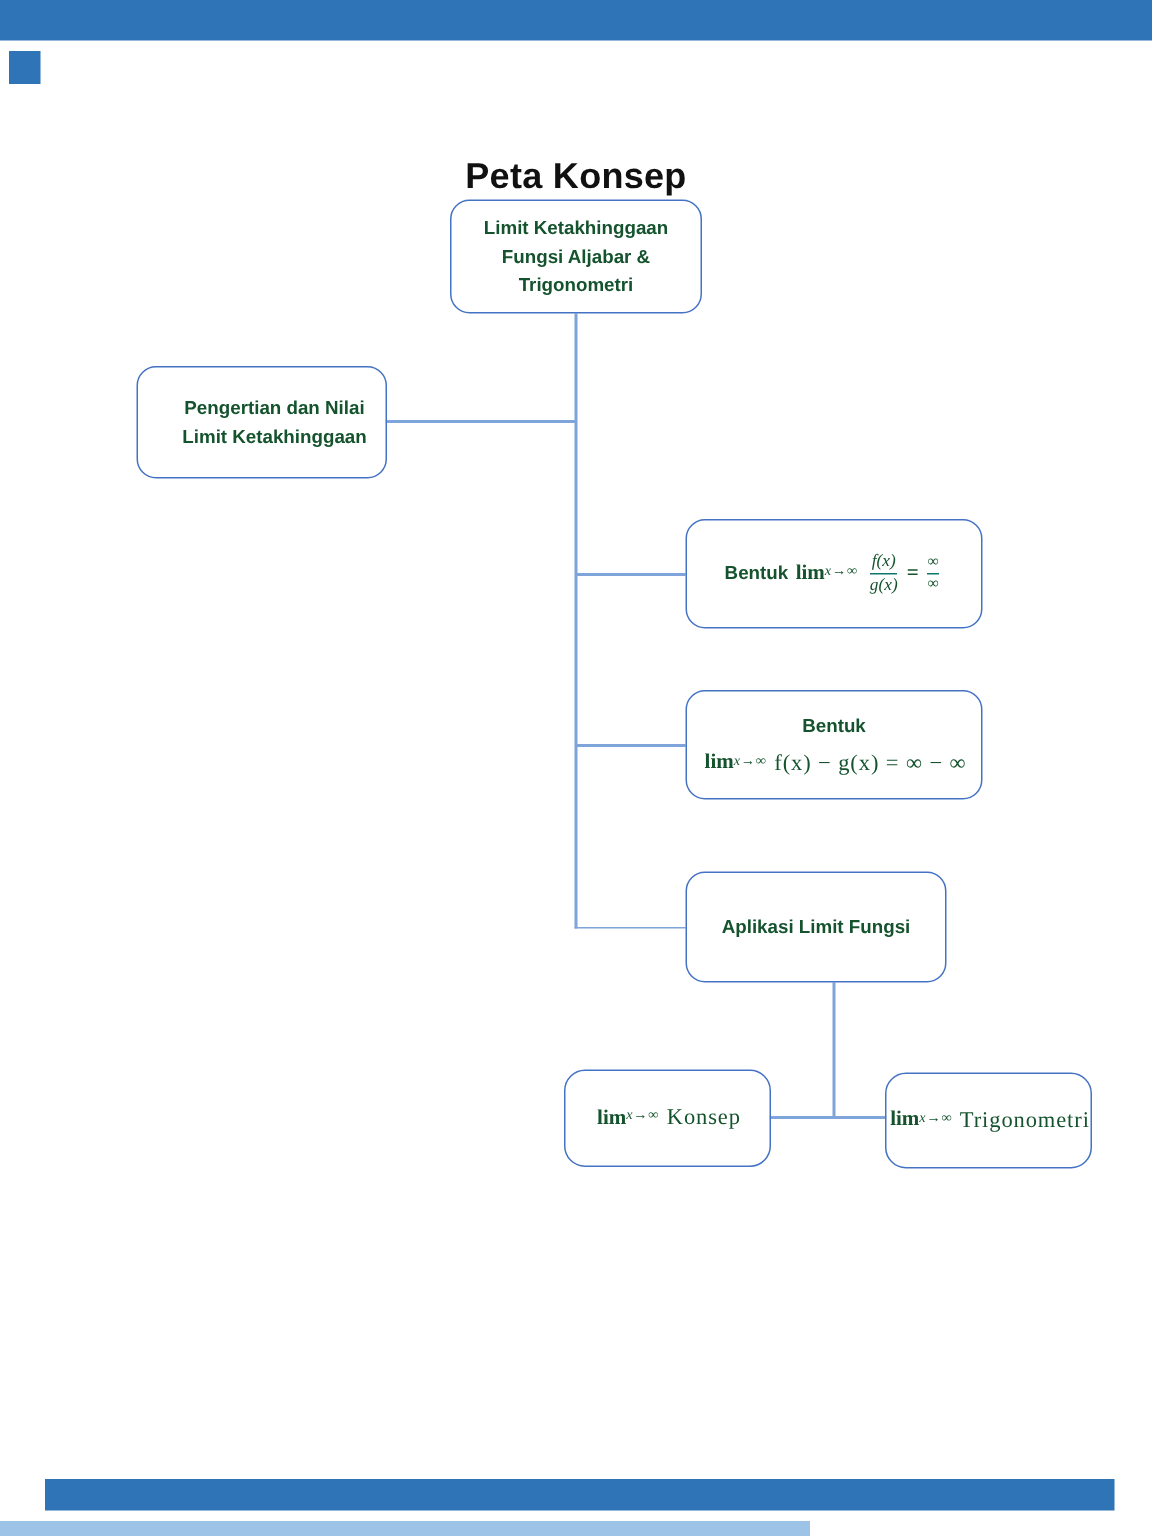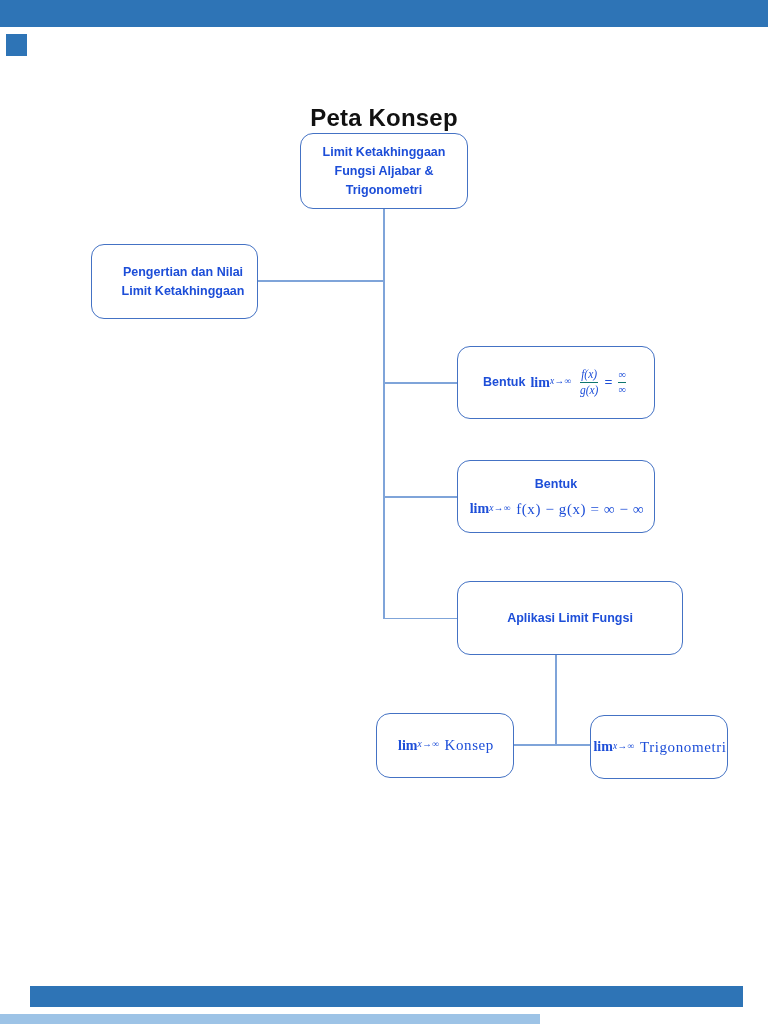--- a/index.html
+++ b/index.html
@@ -39,21 +39,21 @@
     border-radius: 13px;
     background: #ffffff;
     display: flex;
     flex-direction: column;
     align-items: center;
     justify-content: center;
     box-sizing: border-box;
     font-size: 12.5px;
     font-weight: bold;
     line-height: 19px;
-    color: #1d4ed8;
+    color: #14532d;
   }
   .node.left-align { align-items: center; padding-left: 17px; }
 
   
   .mathrow {
     display: inline-flex;
     align-items: center;
     font-family: "Liberation Serif", serif;
     font-weight: normal;
   }
@@ -135,21 +135,21 @@
     <span style="margin-bottom:6px;">Bentuk</span>
     <span class="mathrow">
       <span class="limwrap">
         <span class="lim">lim</span>
         <span class="limsub">x→∞</span>
       </span>
       <span class="mathit">f(x) − g(x) = ∞ − ∞</span>
     </span>
   </div>
 
-  <div class="node" style="left:457px; top:581px; width:226px; height:74px;">
+  <div class="node" style="left:457px; top:581px; width:174px; height:74px;">
     <span>Aplikasi Limit Fungsi</span>
   </div>
 
   <div class="node" style="left:376px; top:713px; width:138px; height:65px; border-radius:14px;">
     <span class="mathrow">
       <span class="limwrap">
         <span class="lim">lim</span>
         <span class="limsub">x→∞</span>
       </span>
       <span class="mathit">Konsep</span>

